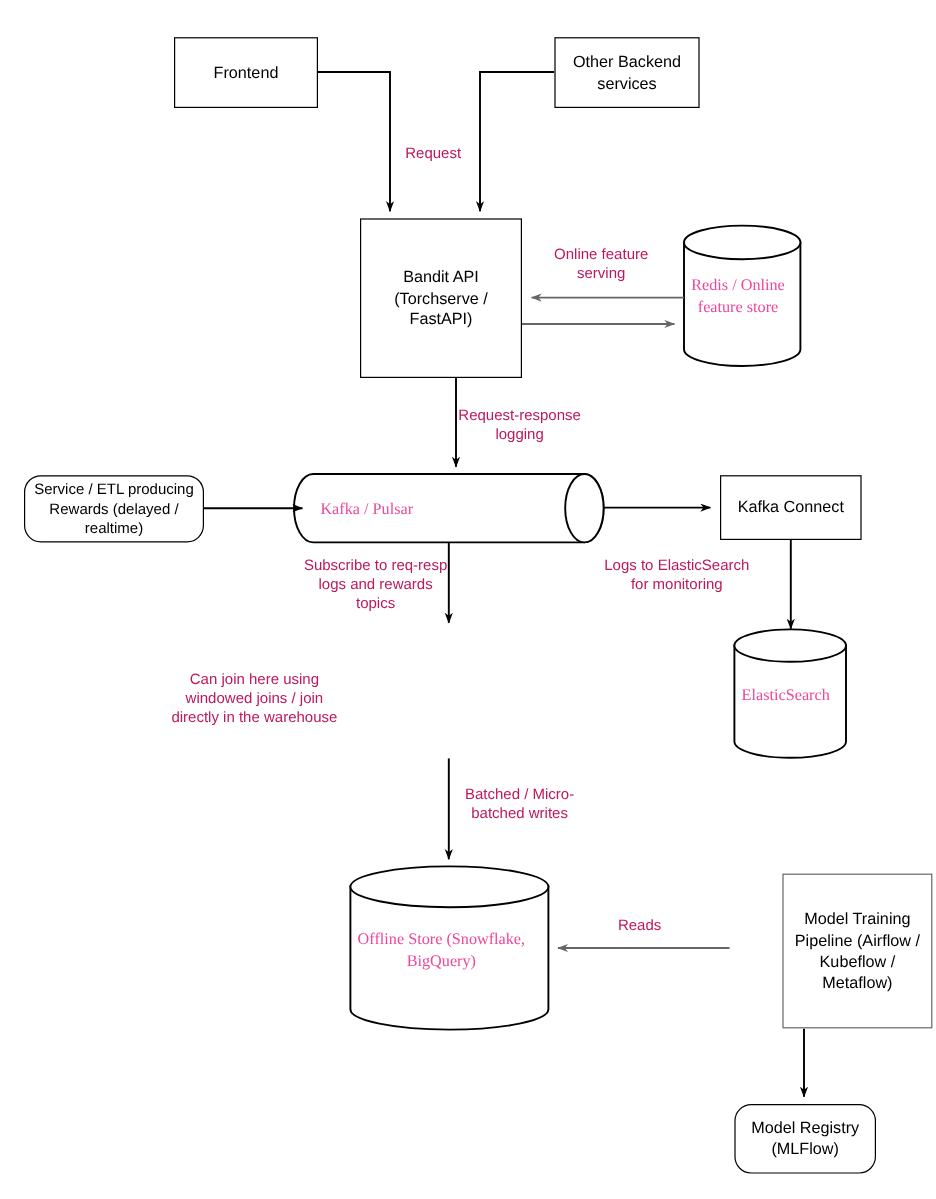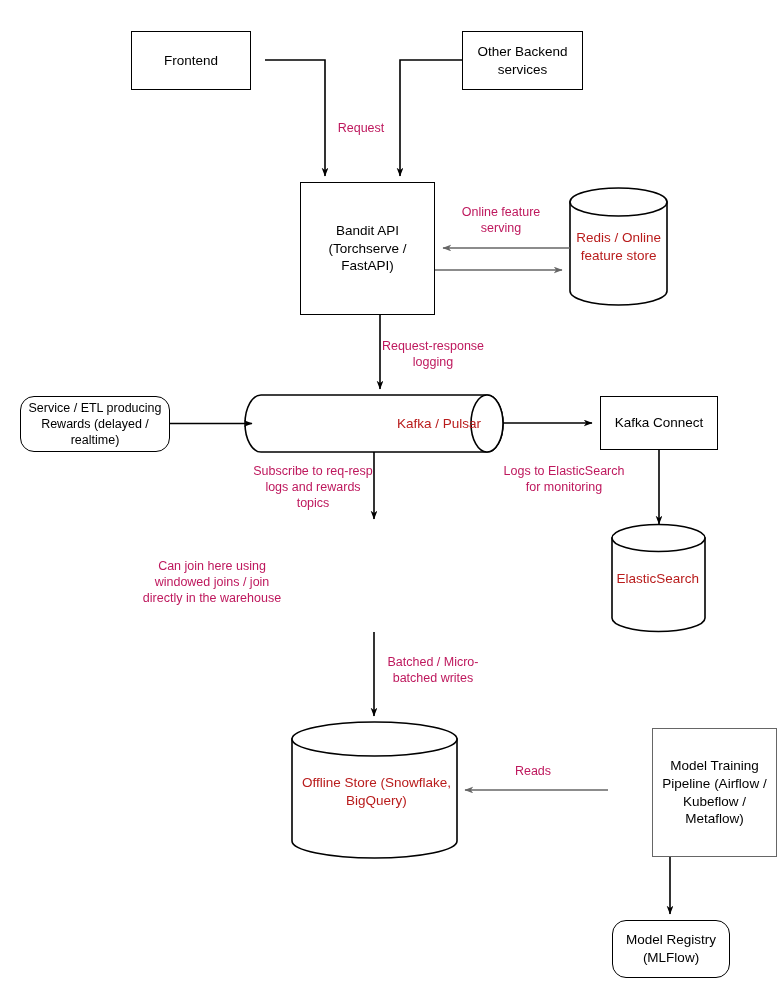--- a/index.html
+++ b/index.html
@@ -56,27 +56,28 @@
     position: relative;
     z-index: 3;
     padding: 0 6px;
     white-space: pre-line;
   }
   
   .cyl-label {
     position: absolute;
     display: flex;
     align-items: center;
-    justify-content: flex-end;
+    justify-content: flex-start;
     text-align: center;
     font-size: 13.5px;
     line-height: 1.3;
     white-space: pre-line;
     z-index: 3;
-    color: #b91c1c;
+    color: #ec4899;
+    font-family: Liberation Serif, serif;
   }
   .edge-label {
     position: absolute;
     font-size: 12.5px;
     line-height: 1.28;
     text-align: center;
     color: #be185d;
     white-space: pre-line;
     z-index: 4;
     background: transparent;
@@ -135,21 +136,21 @@
 
     <path d="M659,450 L659,524" fill="none" stroke="#000000" stroke-width="1.6" marker-end="url(#arrow-black)"></path>
 
     <path d="M374,632 L374,716" fill="none" stroke="#000000" stroke-width="1.6" marker-end="url(#arrow-black)"></path>
 
     <path d="M608,790 L465,790" fill="none" stroke="#666666" stroke-width="1.6" marker-end="url(#arrow-gray)"></path>
 
     <path d="M670,857 L670,914" fill="none" stroke="#000000" stroke-width="1.6" marker-end="url(#arrow-black)"></path>
   </svg>
 
-  <div class="node node-rect" style="left:131px; top:31px; width:120px; height:59px;">
+  <div class="node node-rect" style="left:145px; top:31px; width:120px; height:59px;">
     <span class="node-label">Frontend</span>
   </div>
 
   <div class="node node-rect" style="left:462px; top:31px; width:121px; height:59px;">
     <span class="node-label">Other Backend
 services</span>
   </div>
 
   <div class="node node-rect" style="left:300px; top:182px; width:135px; height:133px;">
     <span class="node-label">Bandit API

